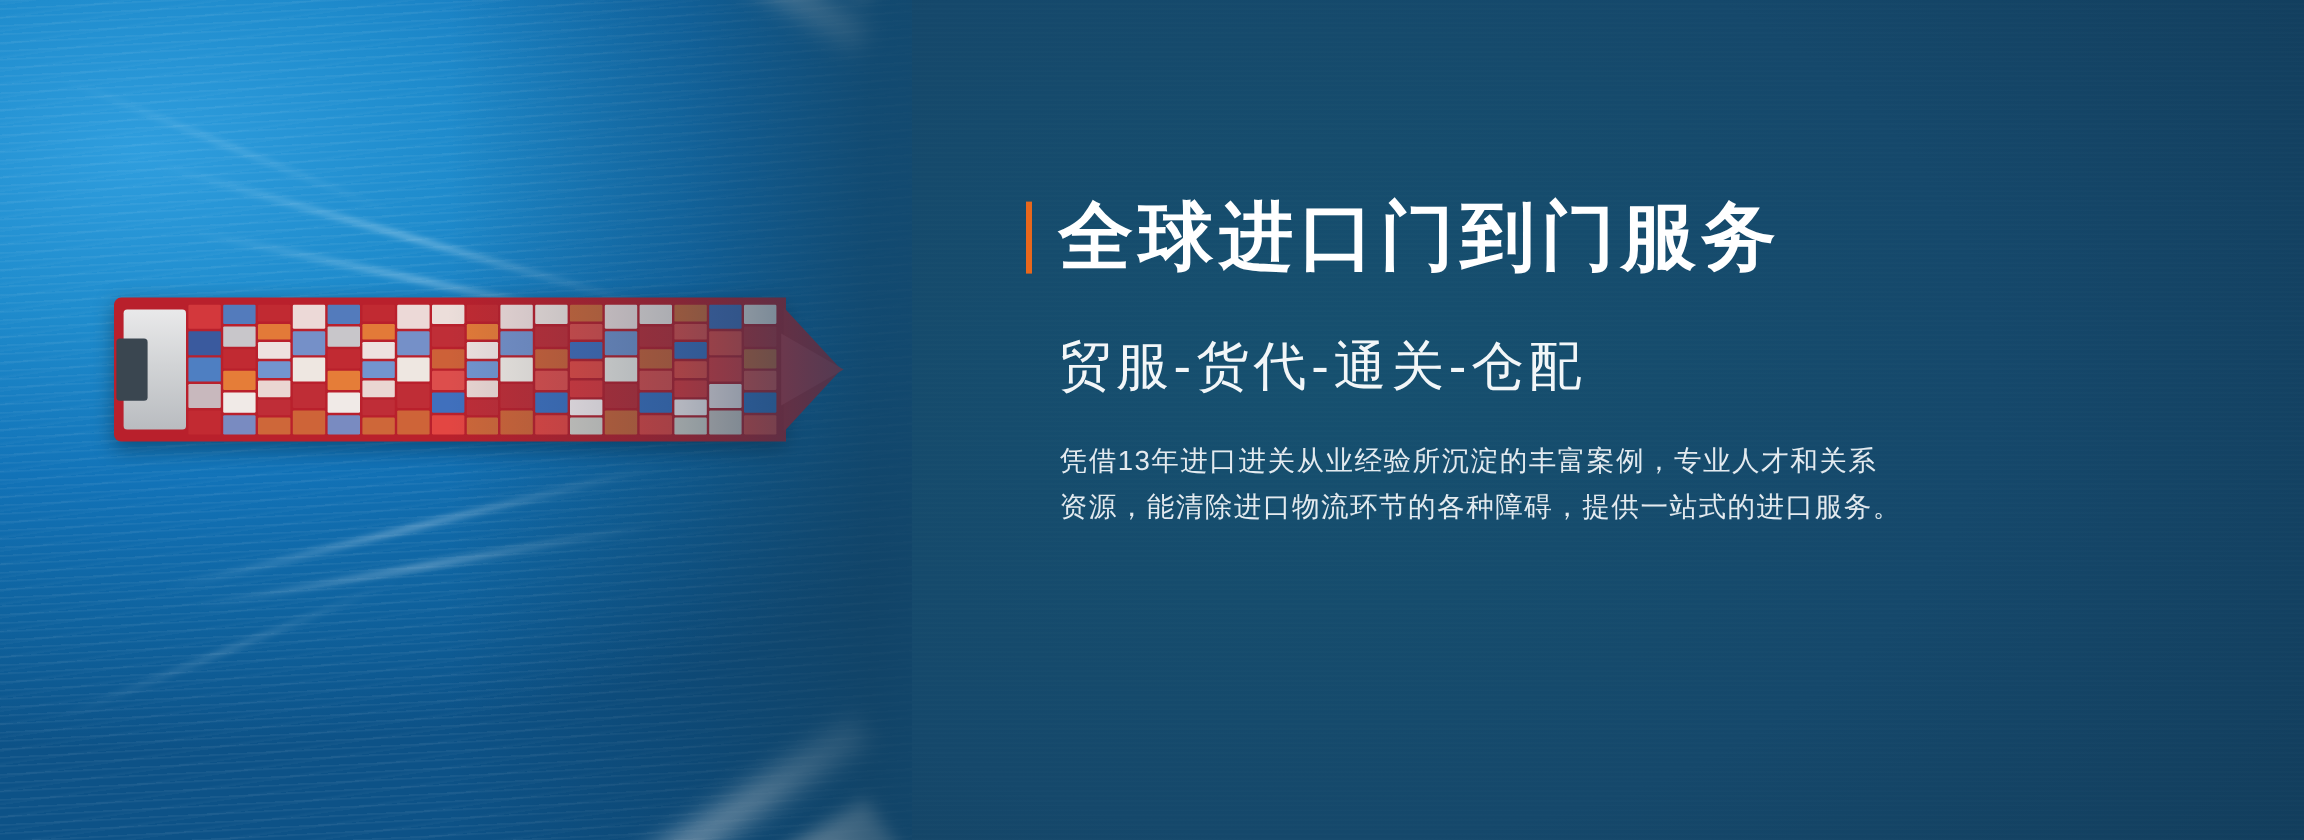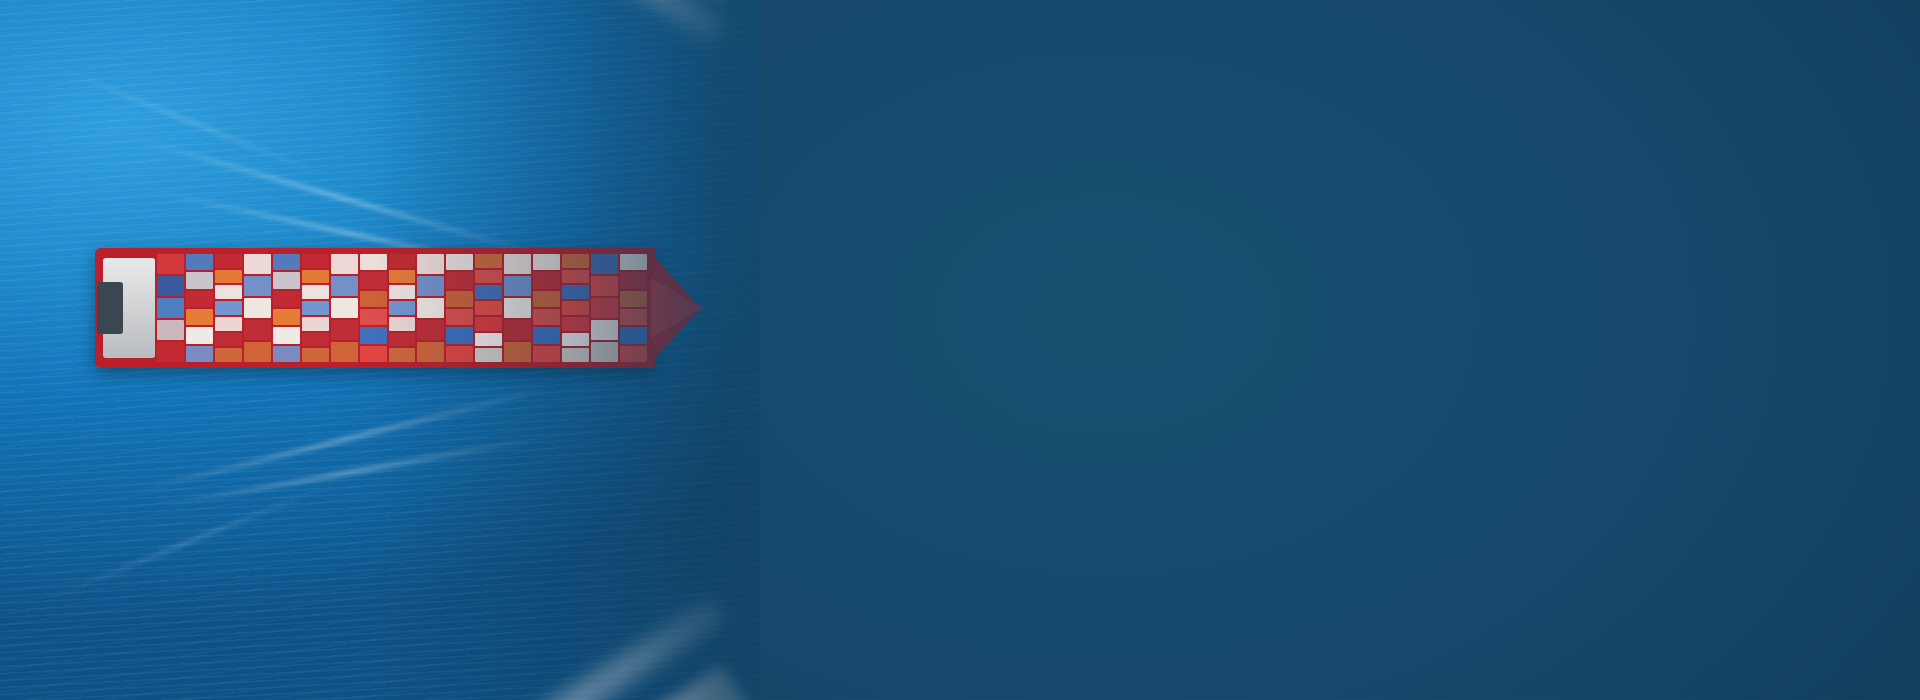--- a/index.html
+++ b/index.html
@@ -428,13 +428,28 @@
           </div>
         </div>
     </div>
 
     <div class="ocean-darkright"></div>
   </div>
 
   <div class="panel-bg"></div>
   <div class="panel-noise"></div>
 
+  <div class="content">
+
+    <div class="headline-row">
+      <div class="accent-bar"></div>
+      <div class="headline">全球进口门到门服务</div>
+    </div>
+
+    <div class="subhead">贸服-货代-通关-仓配</div>
+
+    <div class="body-copy">
+      <div class="body-line">凭借13年进口进关从业经验所沉淀的丰富案例，专业人才和关系</div>
+      <div class="body-line">资源，能清除进口物流环节的各种障碍，提供一站式的进口服务。</div>
+    </div>
+
+  </div>
 </div>
 
 </body></html>

